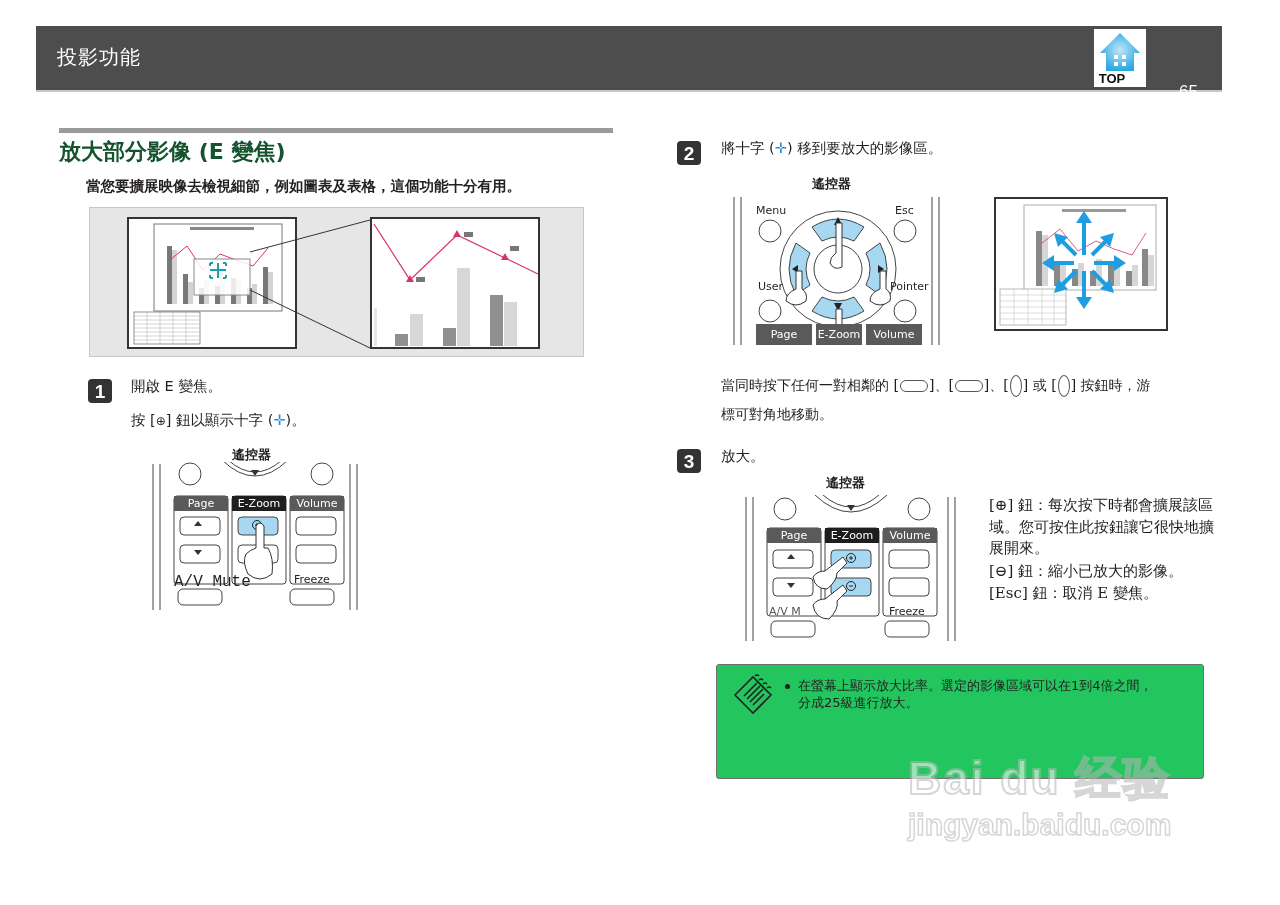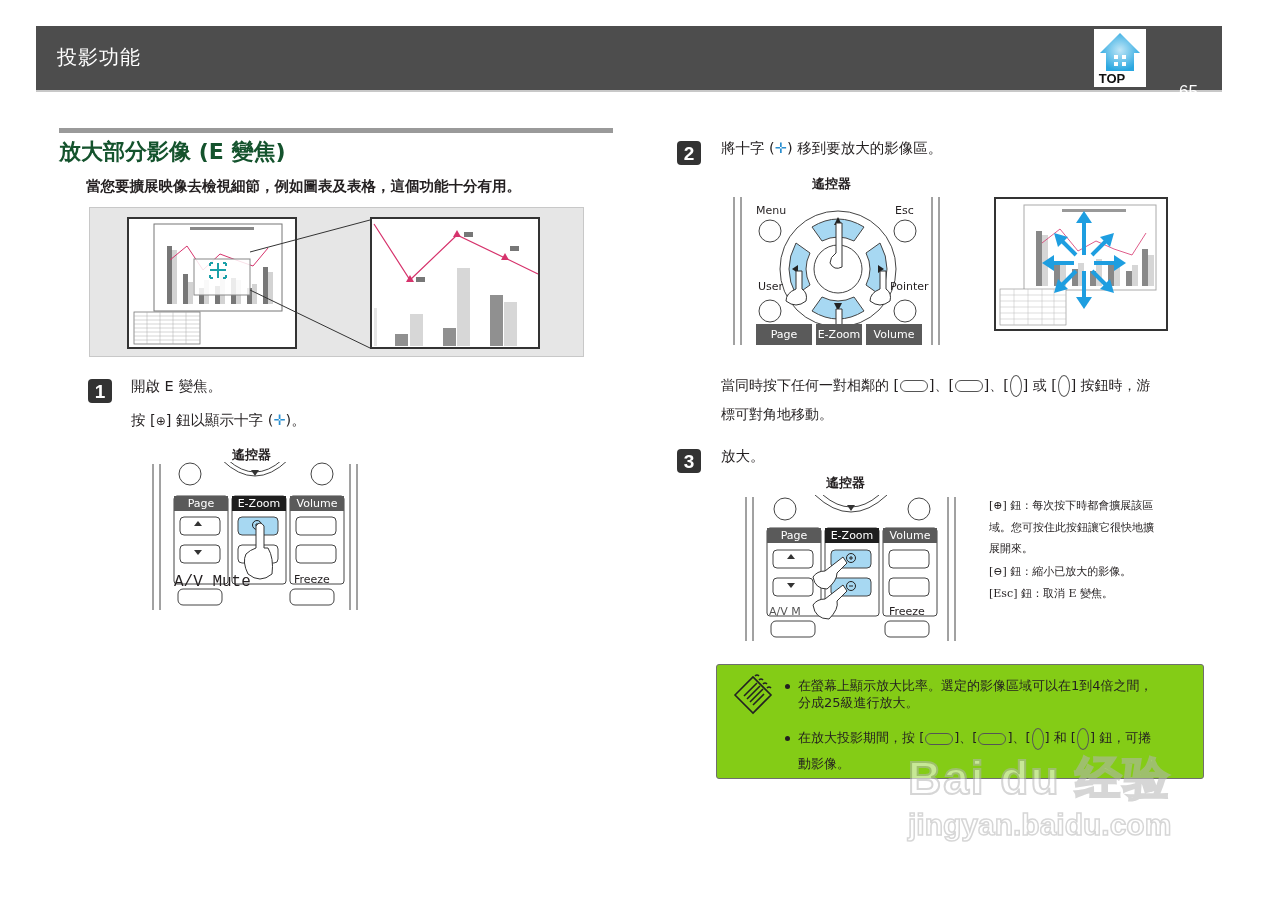--- a/index.html
+++ b/index.html
@@ -23,23 +23,23 @@
   .illus { left:89px; top:207px; width:493px; height:148px; background:#e6e6e6; border:1px solid #c8c8c8; }
 
   
   .step-badge { width:24px; height:24px; background:#333333; border-radius:4px; color:#fff;
                 font-weight:bold; font-size:19px; text-align:center; line-height:25px;
                 font-family:"Liberation Sans", sans-serif; }
   .step-text { font-size:14.5px; }
   .caption { font-size:13px; font-weight:bold; }
 
   .body-serif { font-family:"DejaVu Serif", serif; font-size:14px; font-weight:normal; line-height:29px; }
-  .desc { font-family:"DejaVu Serif", serif; font-size:11px; line-height:21.5px; }
-
-  .note-box { left:716px; top:664px; width:486px; height:113px; background:#84cc16; border:1.5px solid #6e6e6e; border-radius:3px; }
+  .desc { font-family:"DejaVu Serif", serif; font-size:15px; line-height:21.5px; }
+
+  .note-box { left:716px; top:664px; width:486px; height:113px; background:#22c55e; border:1.5px solid #6e6e6e; border-radius:3px; }
   .note-item { font-size:13px; line-height:17px; }
   .bullet { display:inline-block; width:5px; height:5px; background:#231f20; border-radius:50%; margin-right:8px; vertical-align:middle; }
 
   .kbd { display:inline-block; border:1px solid #555; border-radius:8px; height:10px; vertical-align:middle; position:relative; margin:0 1px; }
   .kbd.wide { width:26px; }
   .kbd.tall { width:10px; height:20px; border-radius:50%; }
 
   .watermark { left:908px; top:748px; opacity:0.55; }
 </style>
 </head>
@@ -364,22 +364,18 @@
         <line x1="16" y1="26" x2="29" y2="13"></line>
       <line x1="19" y1="29" x2="32" y2="16"></line>
         <line x1="22" y1="32" x2="33" y2="21"></line>
       <path d="M24 3 q2 -2 4 0 M28 7 q2 -2 4 0 M32 11 q2 -2 4 0 M36 15 q2 -2 4 0"></path>
     </g>
   </svg>
   <div class="abs note-item" style="left:68px;top:12px;width:410px;">
     <span class="bullet"></span><span>在螢幕上顯示放大比率。選定的影像區域可以在1到4倍之間，</span><br>
     <span style="padding-left:13px;">分成25級進行放大。</span>
   </div>
-  <div class="abs note-item" style="left:68px;top:60px;width:410px;line-height:26px;">
-    <span class="bullet"></span><span>在放大投影期間，按 [</span><span class="kbd wide"></span><span>]、[</span><span class="kbd wide"></span><span>]、[</span><span class="kbd tall"></span><span>] 和 [</span><span class="kbd tall"></span><span>] 鈕，可捲</span><br>
-    <span style="padding-left:13px;">動影像。</span>
-  </div>
 </div>
 
 <div class="abs watermark">
   <div style="font:bold 46px 'Liberation Sans',sans-serif;color:#fff;-webkit-text-stroke:2px #b5b5b5;letter-spacing:2px;">Bai du 经验</div>
   <div style="font:bold 30px 'Liberation Sans',sans-serif;color:#fff;-webkit-text-stroke:1.5px #b5b5b5;margin-top:-2px;">jingyan.baidu.com</div>
 </div>
 
 </body></html>

